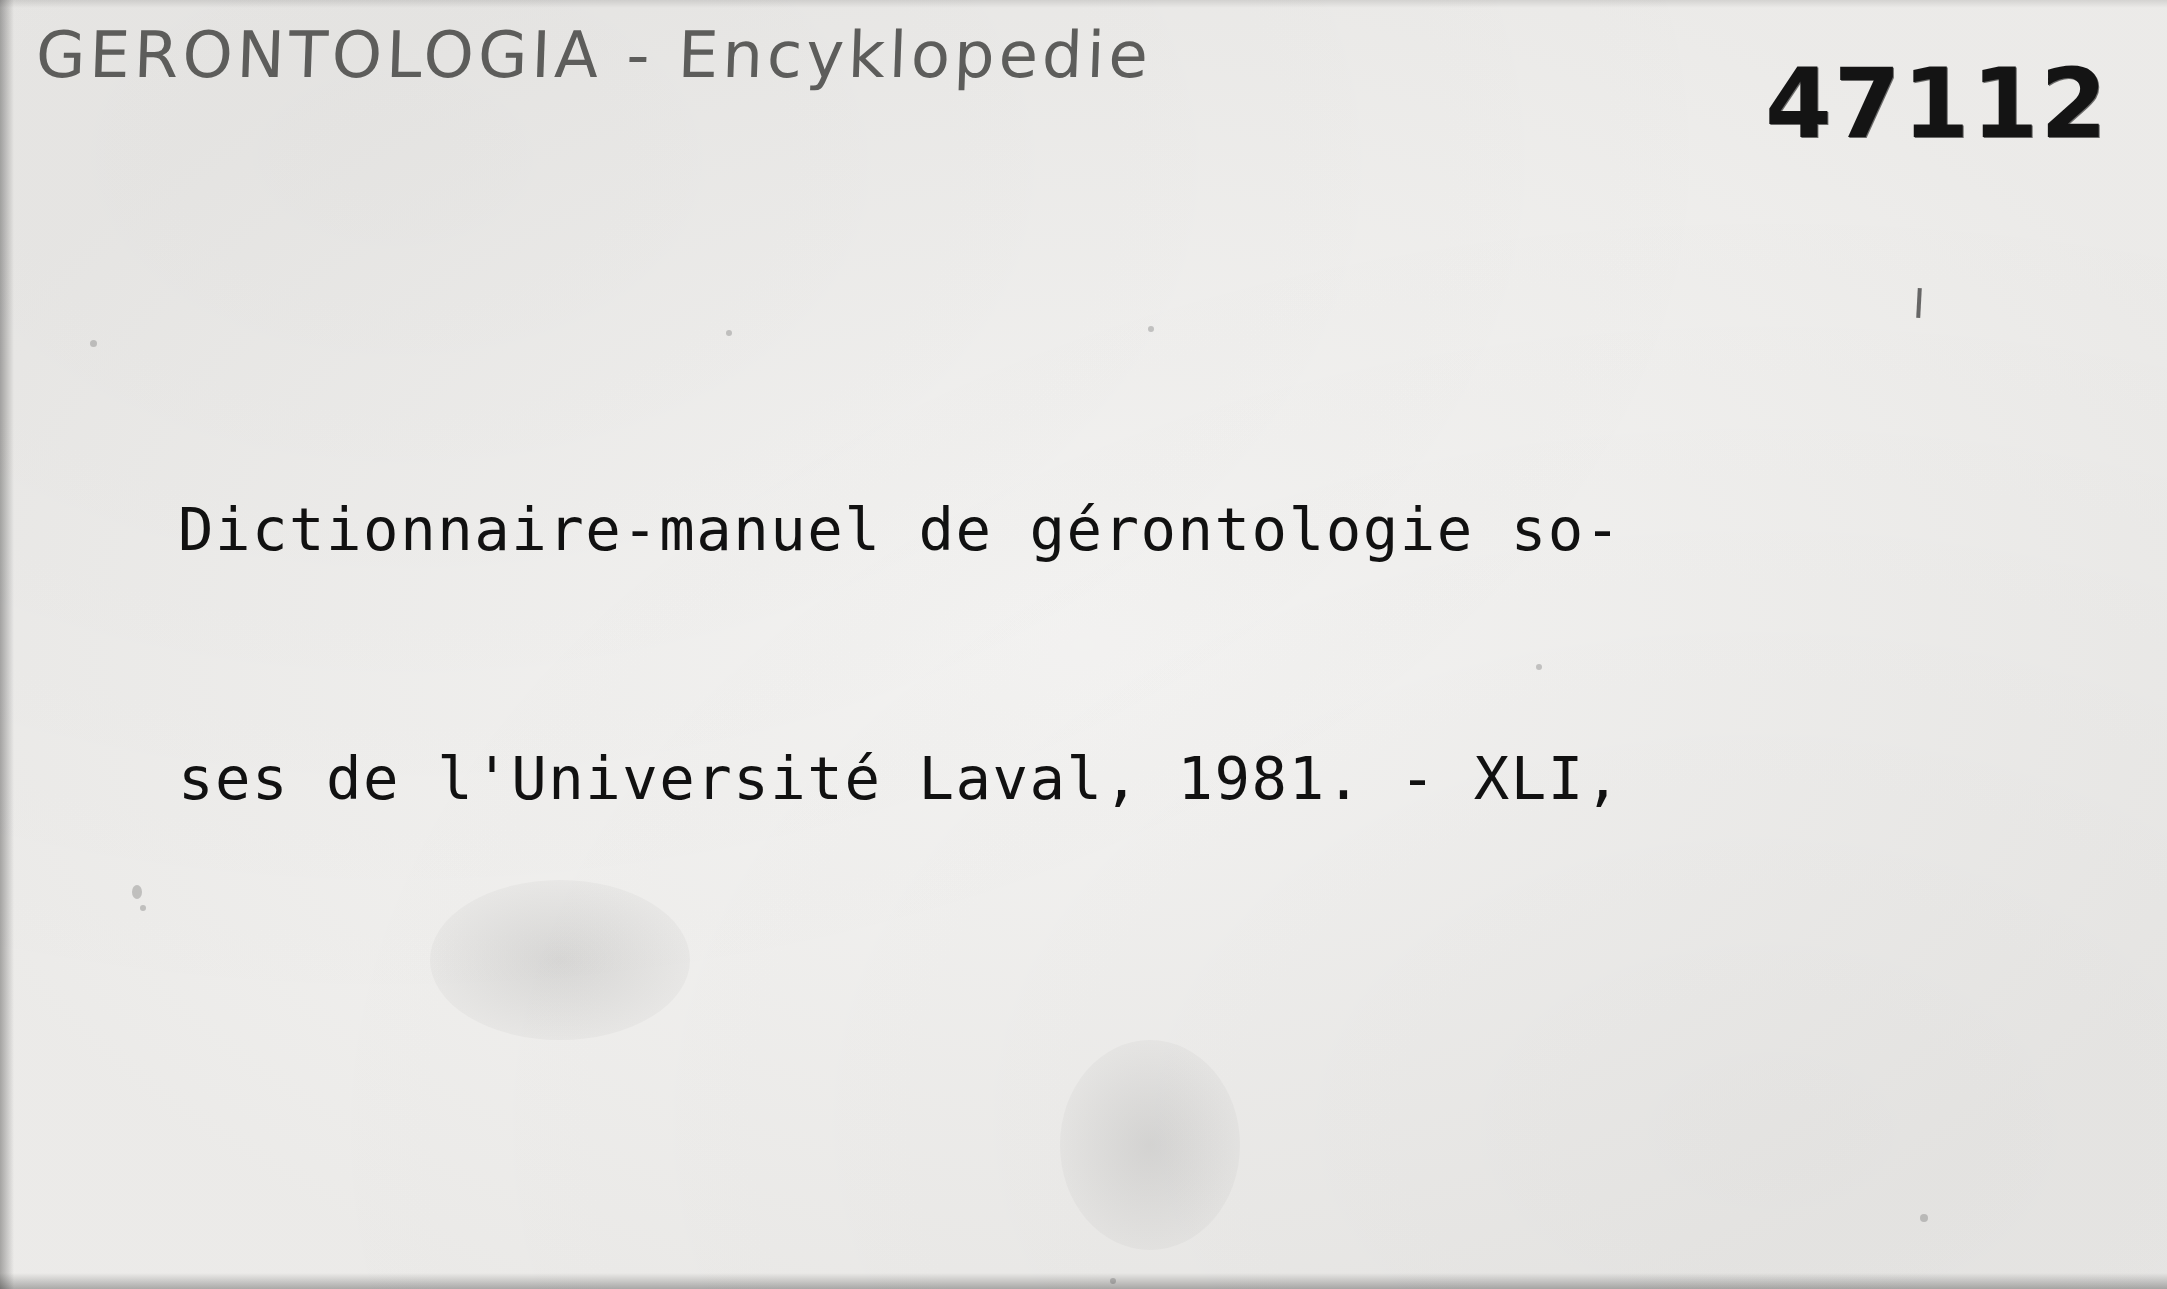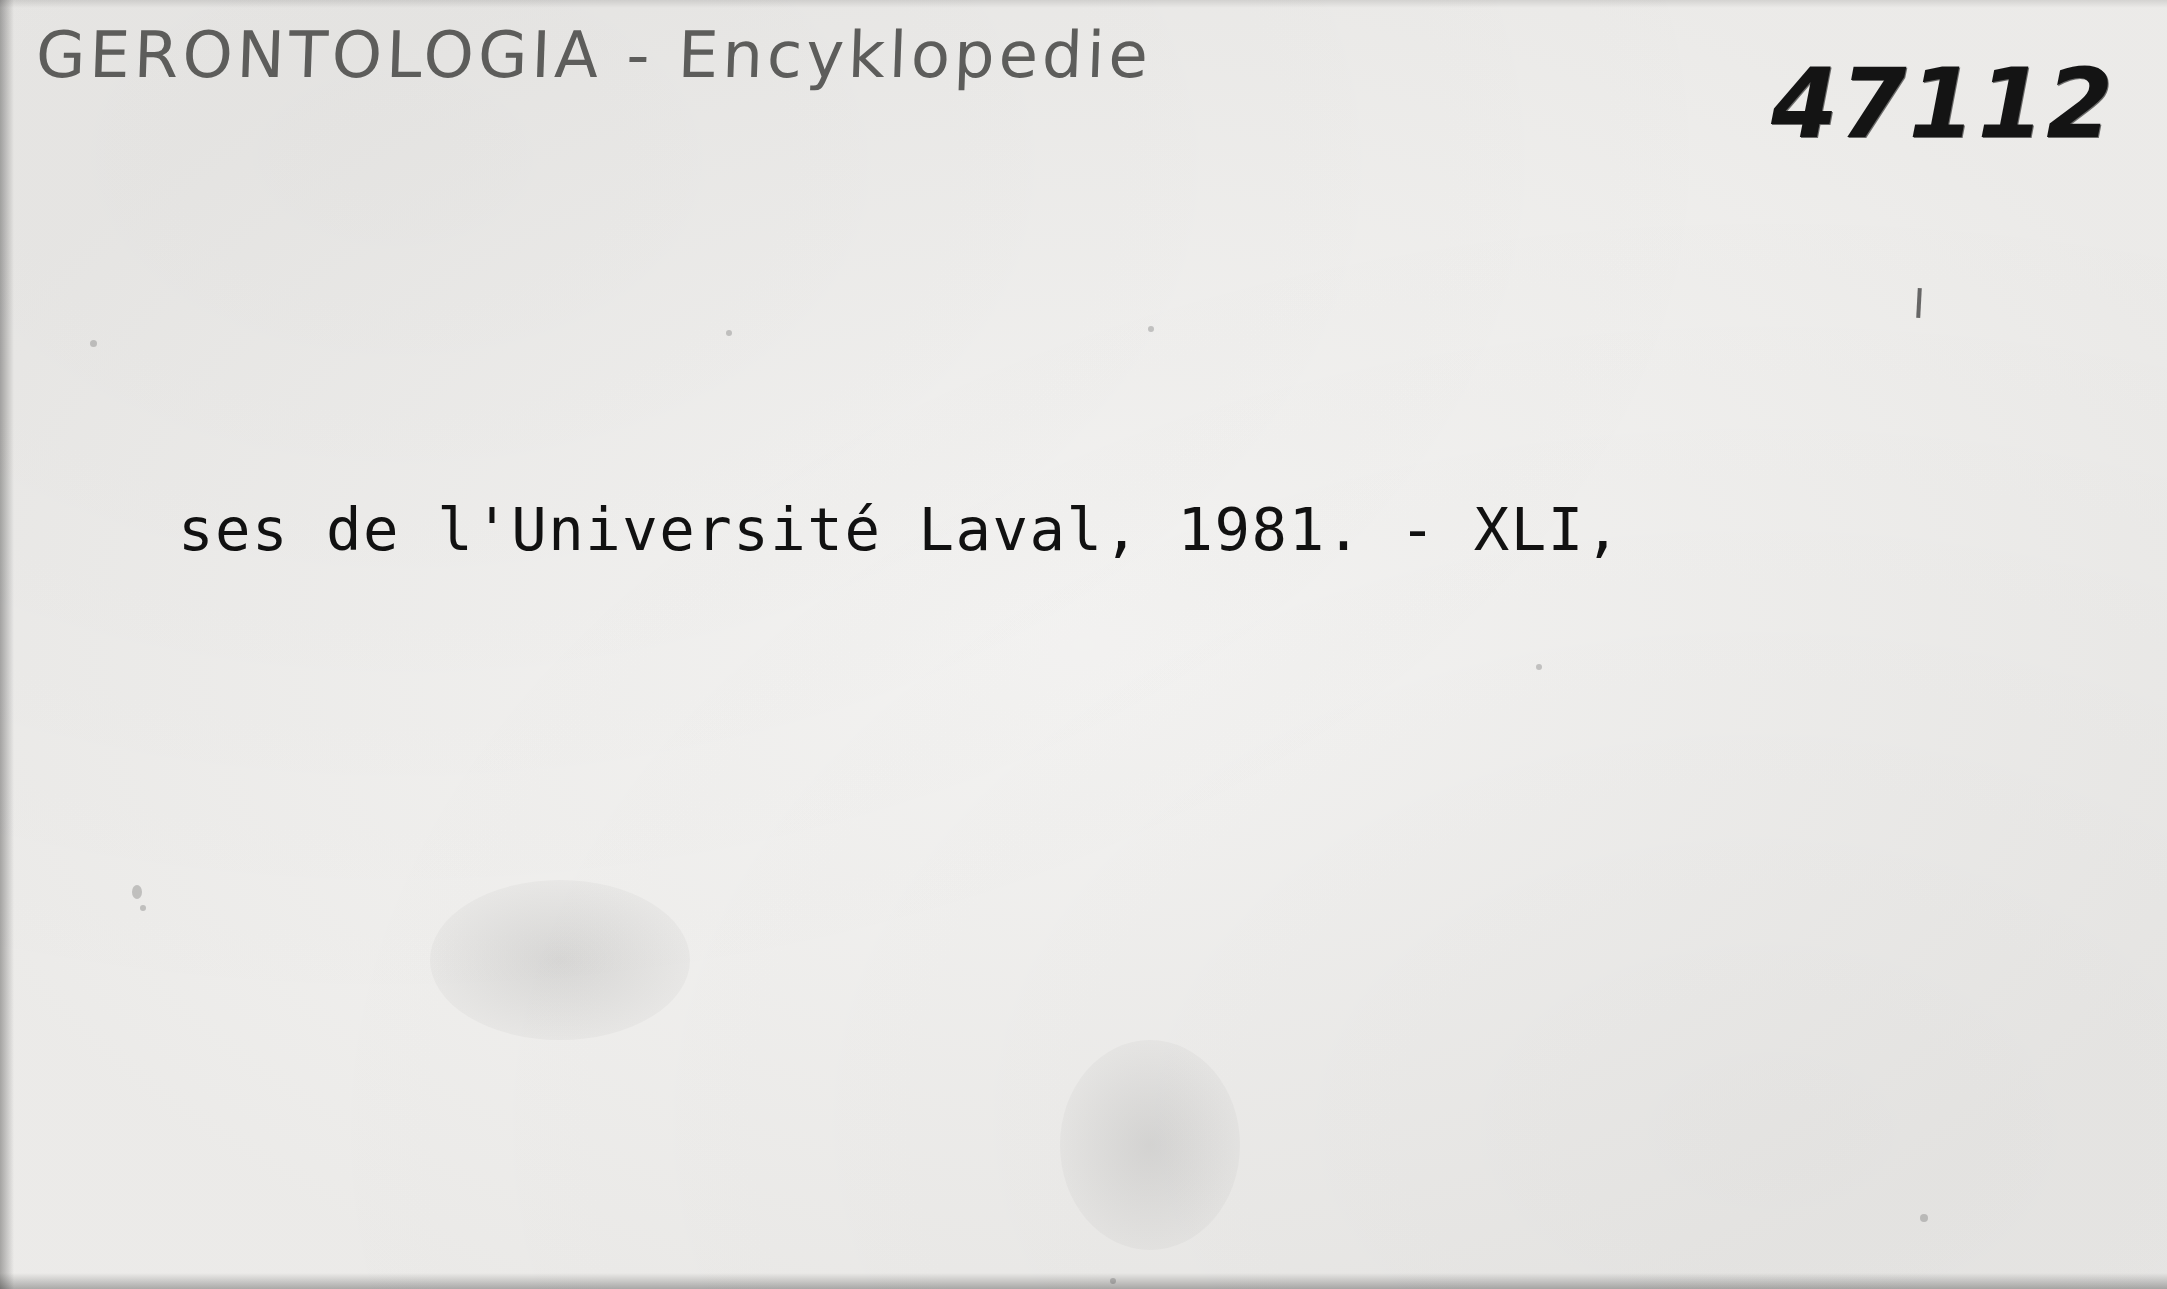--- a/index.html
+++ b/index.html
@@ -63,30 +63,29 @@
     color: #5d5d5b;
     white-space: nowrap;
     font-weight: 400;
     transform: skewX(-2deg);
     z-index: 4;
   }
 
   
   .accession-number {
     position: absolute;
-    right: 52px;
+    right: 58px;
     top: 48px;
     font-family: "DejaVu Sans", sans-serif;
     font-weight: bold;
     font-size: 96px;
     letter-spacing: 2px;
     color: #141414;
     z-index: 4;
     text-shadow: 1px 1px 0 rgba(0,0,0,0.55);
-    font-style: italic;
   }
 
   
   .stray-tick {
     position: absolute;
     right: 246px;
     top: 288px;
     width: 4px;
     height: 30px;
     background: #3a3a3a;
@@ -150,18 +149,19 @@
   <div class="smudge" style="left:1060px; top:1040px; width:180px; height:210px;"></div>
   <div class="smudge" style="left:430px; top:880px; width:260px; height:160px;"></div>
 
   <div class="subject-heading">GERONTOLOGIA - Encyklopedie</div>
 
   <div class="accession-number">47112</div>
 
   <div class="stray-tick"></div>
 
   <div class="record-body">
+    <span class="record-line">Dictionnaire-manuel de gérontologie so-</span>
     <span class="record-line">ses de l'Université Laval, 1981. - XLI,</span>
     
     
   </div>
 
 </div>
 
 </body></html>

